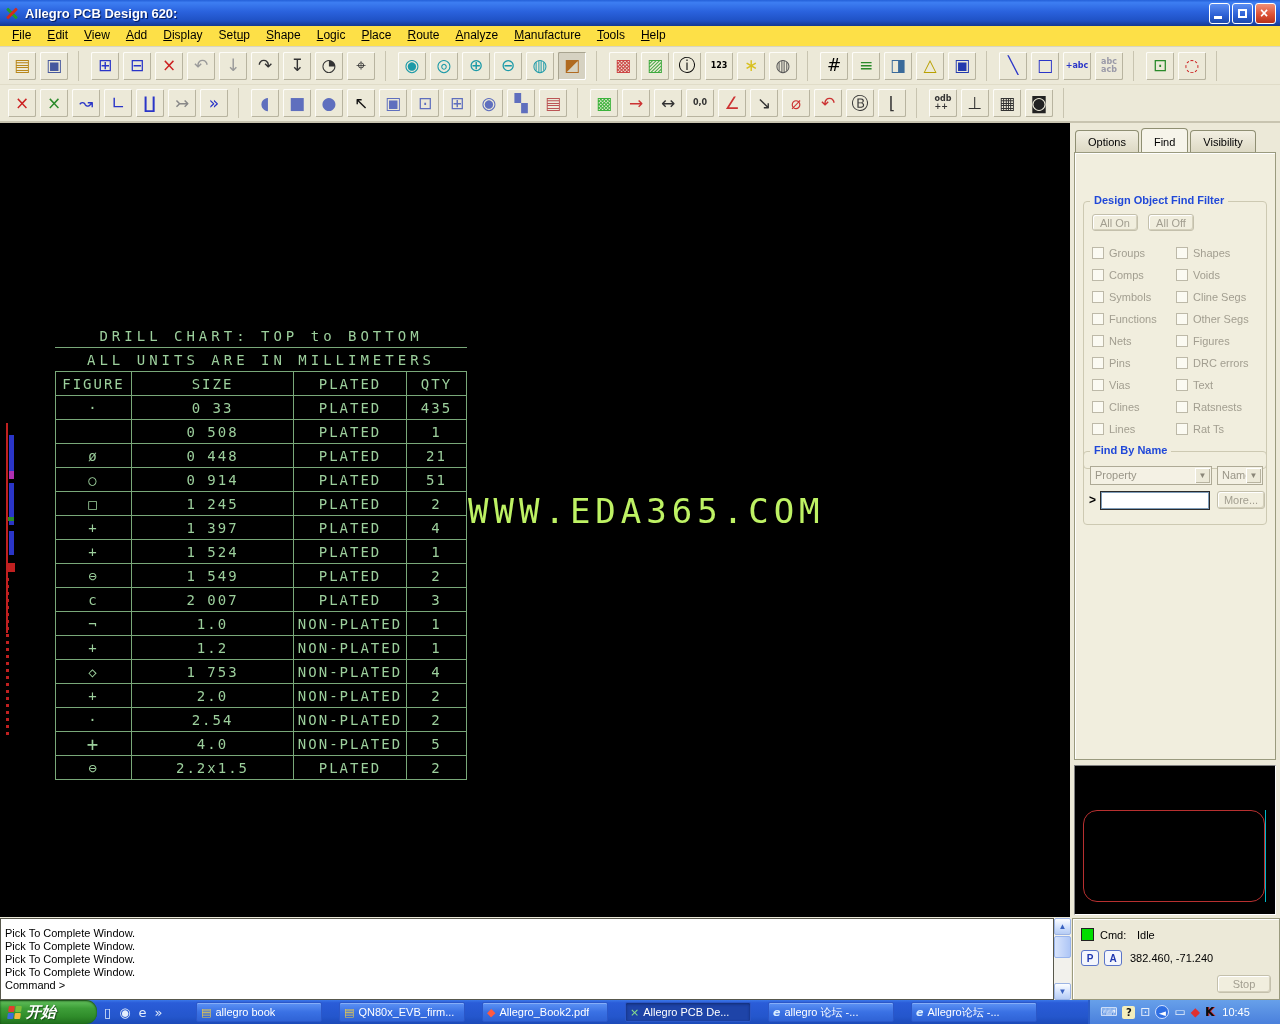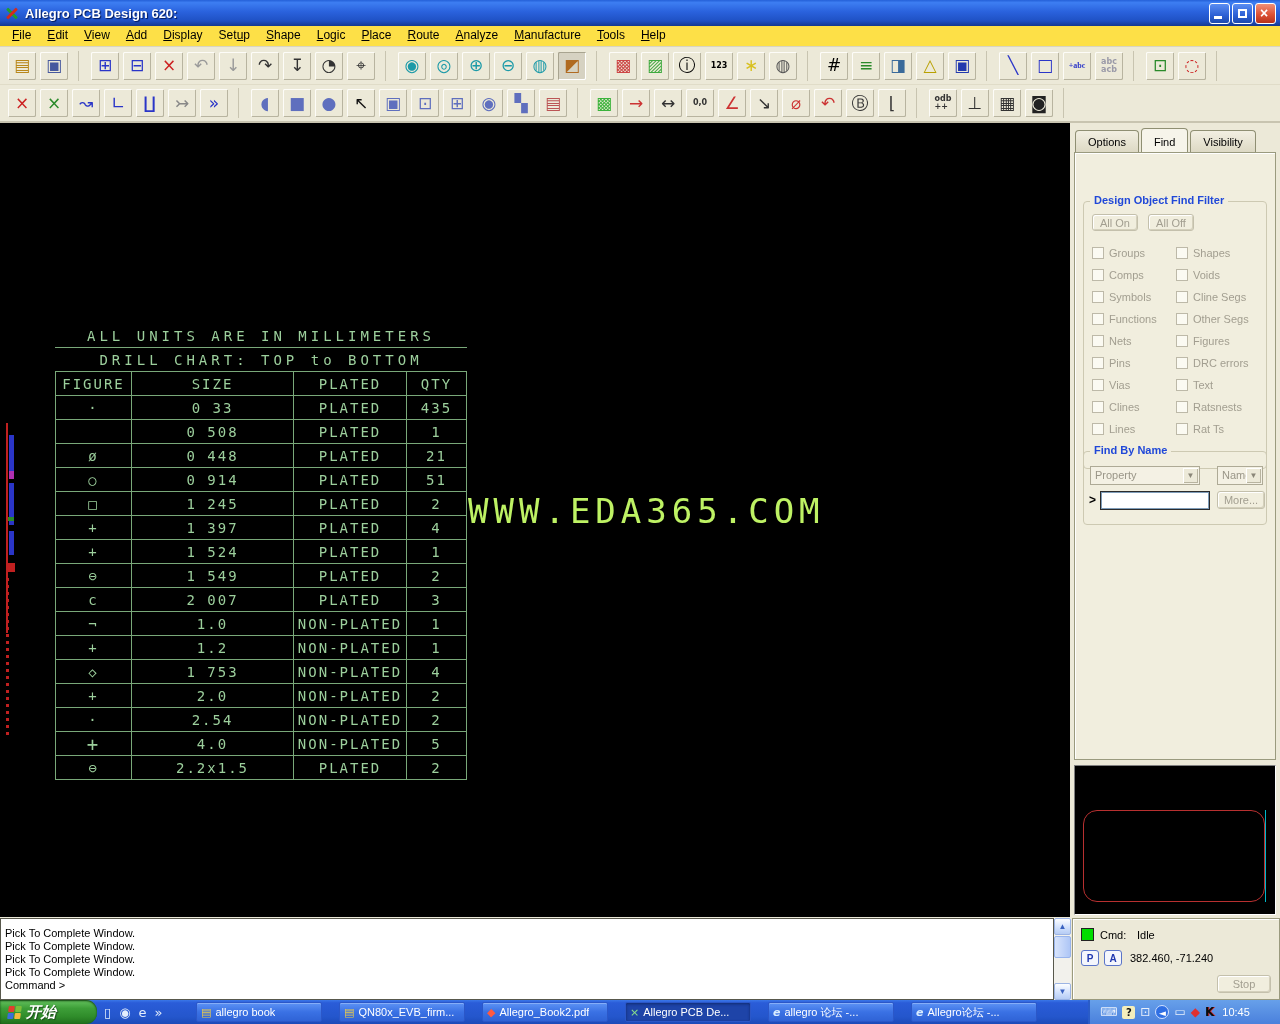--- a/index.html
+++ b/index.html
@@ -100,21 +100,21 @@
   .cb-row { display:flex; align-items:center; height:22px; }
   .cb-box { width:12px; height:12px; background:#fbfaf2; border:1px solid #bdb9a8; margin-right:5px; }
   .cb-label { font-size:11px; color:#a29e90; white-space:nowrap; }
 
   #fbn-box { left:8px; top:298px; width:184px; height:74px; }
   .dd { position:absolute; height:19px; background:#f4f1e4; border:1px solid #aeaa96;
     font-size:11px; color:#9a9688; line-height:17px; padding-left:4px; }
   .dd .arrow-btn { position:absolute; right:1px; top:1px; bottom:1px; width:15px; background:#ece9d8;
     box-shadow:1px 1px 0 #fff inset,-1px -1px 0 #b8b4a0 inset; color:#8a8678; font-size:8px;
     display:flex; align-items:center; justify-content:center; }
-  #dd-property { left:6px; top:14px; width:110px; }
+  #dd-property { left:6px; top:14px; width:122px; }
   #dd-name { left:133px; top:14px; width:46px; }
   #fbn-prompt { position:absolute; left:5px; top:41px; font-size:12px; font-weight:bold; color:#000; }
   #fbn-input { position:absolute; left:16px; top:39px; width:110px; height:19px; background:#fff;
     border:1px solid #2b2b2b; box-shadow:0 0 0 1px #7f9db9 inset; font-size:11px; padding:0 3px; }
   #fbn-more { position:absolute; left:133px; top:39px; width:48px; height:18px; line-height:17px; }
 
   #worldview { position:absolute; left:2px; top:642px; width:202px; height:150px; background:#000;
     border:1px solid #808080; border-right-color:#fff; border-bottom-color:#fff; }
   #wv-outline { position:absolute; left:8px; right:10px; top:44px; bottom:12px;
     border:1px solid #b83030; border-radius:14px; }
@@ -310,21 +310,21 @@
       </div>
     </div>
     <div class="tb-group">
       <div class="tb-btn" data-name="add-line-icon">
         <span class="glyph" style="color: rgb(42, 53, 200);">╲</span>
       </div>
       <div class="tb-btn" data-name="add-rect-icon">
         <span class="glyph" style="color: rgb(42, 53, 200);">□</span>
       </div>
       <div class="tb-btn" data-name="add-text-icon">
-        <span class="glyph small" style="color: rgb(42, 53, 200); font-family: Liberation Serif, serif;">+abc</span>
+        <span class="glyph small" style="color: rgb(42, 53, 200);">+abc</span>
       </div>
       <div class="tb-btn" data-name="edit-text-icon">
         <span class="glyph small" style="color: rgb(154, 154, 168);">abc
 acb</span>
       </div>
     </div>
     <div class="tb-group">
       <div class="tb-btn" data-name="refresh-symbols-icon">
         <span class="glyph" style="color: rgb(42, 138, 42);">⊡</span>
       </div>
@@ -442,22 +442,22 @@
   <div class="frag frag1" data-name="pcb-fragment"></div>
   <div class="frag frag2" data-name="pcb-fragment"></div>
   <div class="frag frag3" data-name="pcb-fragment"></div>
   <div class="frag frag4" data-name="pcb-fragment"></div>
   <div class="frag frag5" data-name="pcb-fragment"></div>
   <div class="frag frag6" data-name="pcb-fragment"></div>
   <div class="frag frag7" data-name="pcb-fragment"></div>
   <div class="frag frag8" data-name="pcb-fragment"></div>
 
   <div id="drill-chart" data-name="drill-chart">
+    <div class="dc-title" data-name="drill-chart-title">DRILL CHART: TOP to BOTTOM</div>
     <div class="dc-title" data-name="drill-chart-subtitle">ALL UNITS ARE IN MILLIMETERS</div>
-    <div class="dc-title" data-name="drill-chart-title">DRILL CHART: TOP to BOTTOM</div>
     <div class="dc-header" data-name="drill-chart-header">
         <div class="dc-cell c0" data-name="drill-col-header">FIGURE</div>
         <div class="dc-cell c1" data-name="drill-col-header">SIZE</div>
         <div class="dc-cell c2" data-name="drill-col-header">PLATED</div>
         <div class="dc-cell c3" data-name="drill-col-header">QTY</div>
       </div>
     <div data-name="drill-chart-rows">
         <div class="dc-row" data-name="table-row">
           <div class="dc-cell c0">·</div>
           <div class="dc-cell c1">0 33</div>

